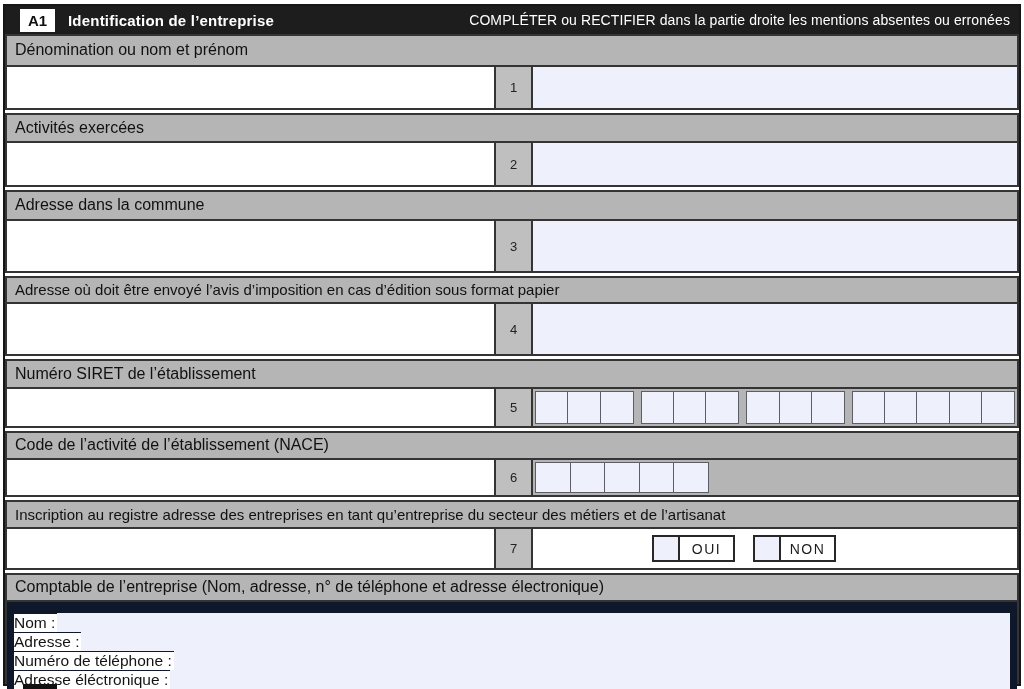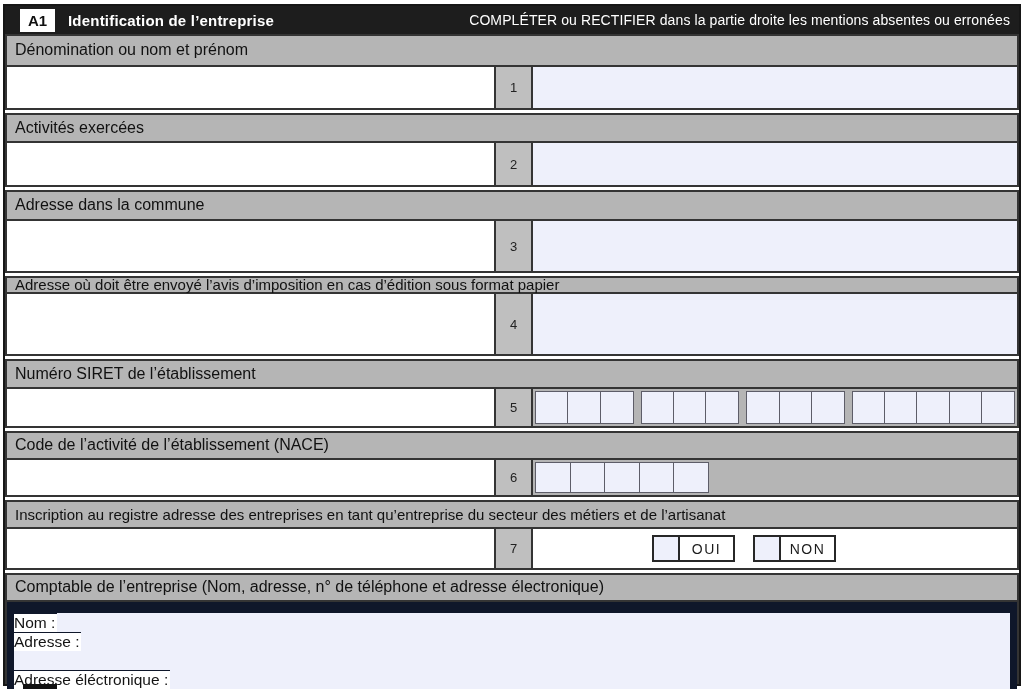--- a/index.html
+++ b/index.html
@@ -136,21 +136,21 @@
     <div class="label-row" style="height:29px">Adresse dans la commune</div>
     <div class="input-row">
       <div class="cell-left"></div>
       <div class="cell-num">3</div>
       <div class="cell-right"></div>
     </div>
   </div>
   <div class="gap"></div>
 
   <div class="block" style="height:80px">
-    <div class="label-row small" style="height:16px">Adresse où doit être envoyé l’avis d’imposition en cas d’édition sous format papier</div>
+    <div class="label-row small" style="height:26px">Adresse où doit être envoyé l’avis d’imposition en cas d’édition sous format papier</div>
     <div class="input-row">
       <div class="cell-left"></div>
       <div class="cell-num">4</div>
       <div class="cell-right"></div>
     </div>
   </div>
   <div class="gap"></div>
 
   <div class="block" style="height:69px">
     <div class="label-row" style="height:28px">Numéro SIRET de l’établissement</div>
@@ -233,20 +233,21 @@
     <div class="acct-area">
       <div class="acct-line">
         <span class="acct-label">Nom :</span>
         <div class="acct-fill"></div>
       </div>
       <div class="acct-line">
         <span class="acct-label">Adresse :</span>
         <div class="acct-fill"></div>
       </div>
       <div class="acct-line">
+        <span class="acct-label">Numéro de téléphone :</span>
         <div class="acct-fill"></div>
       </div>
       <div class="acct-line">
         <span class="acct-label">Adresse éléctronique :</span>
         <div class="acct-fill"></div>
       </div>
     </div>
   </div>
 
 </div>

